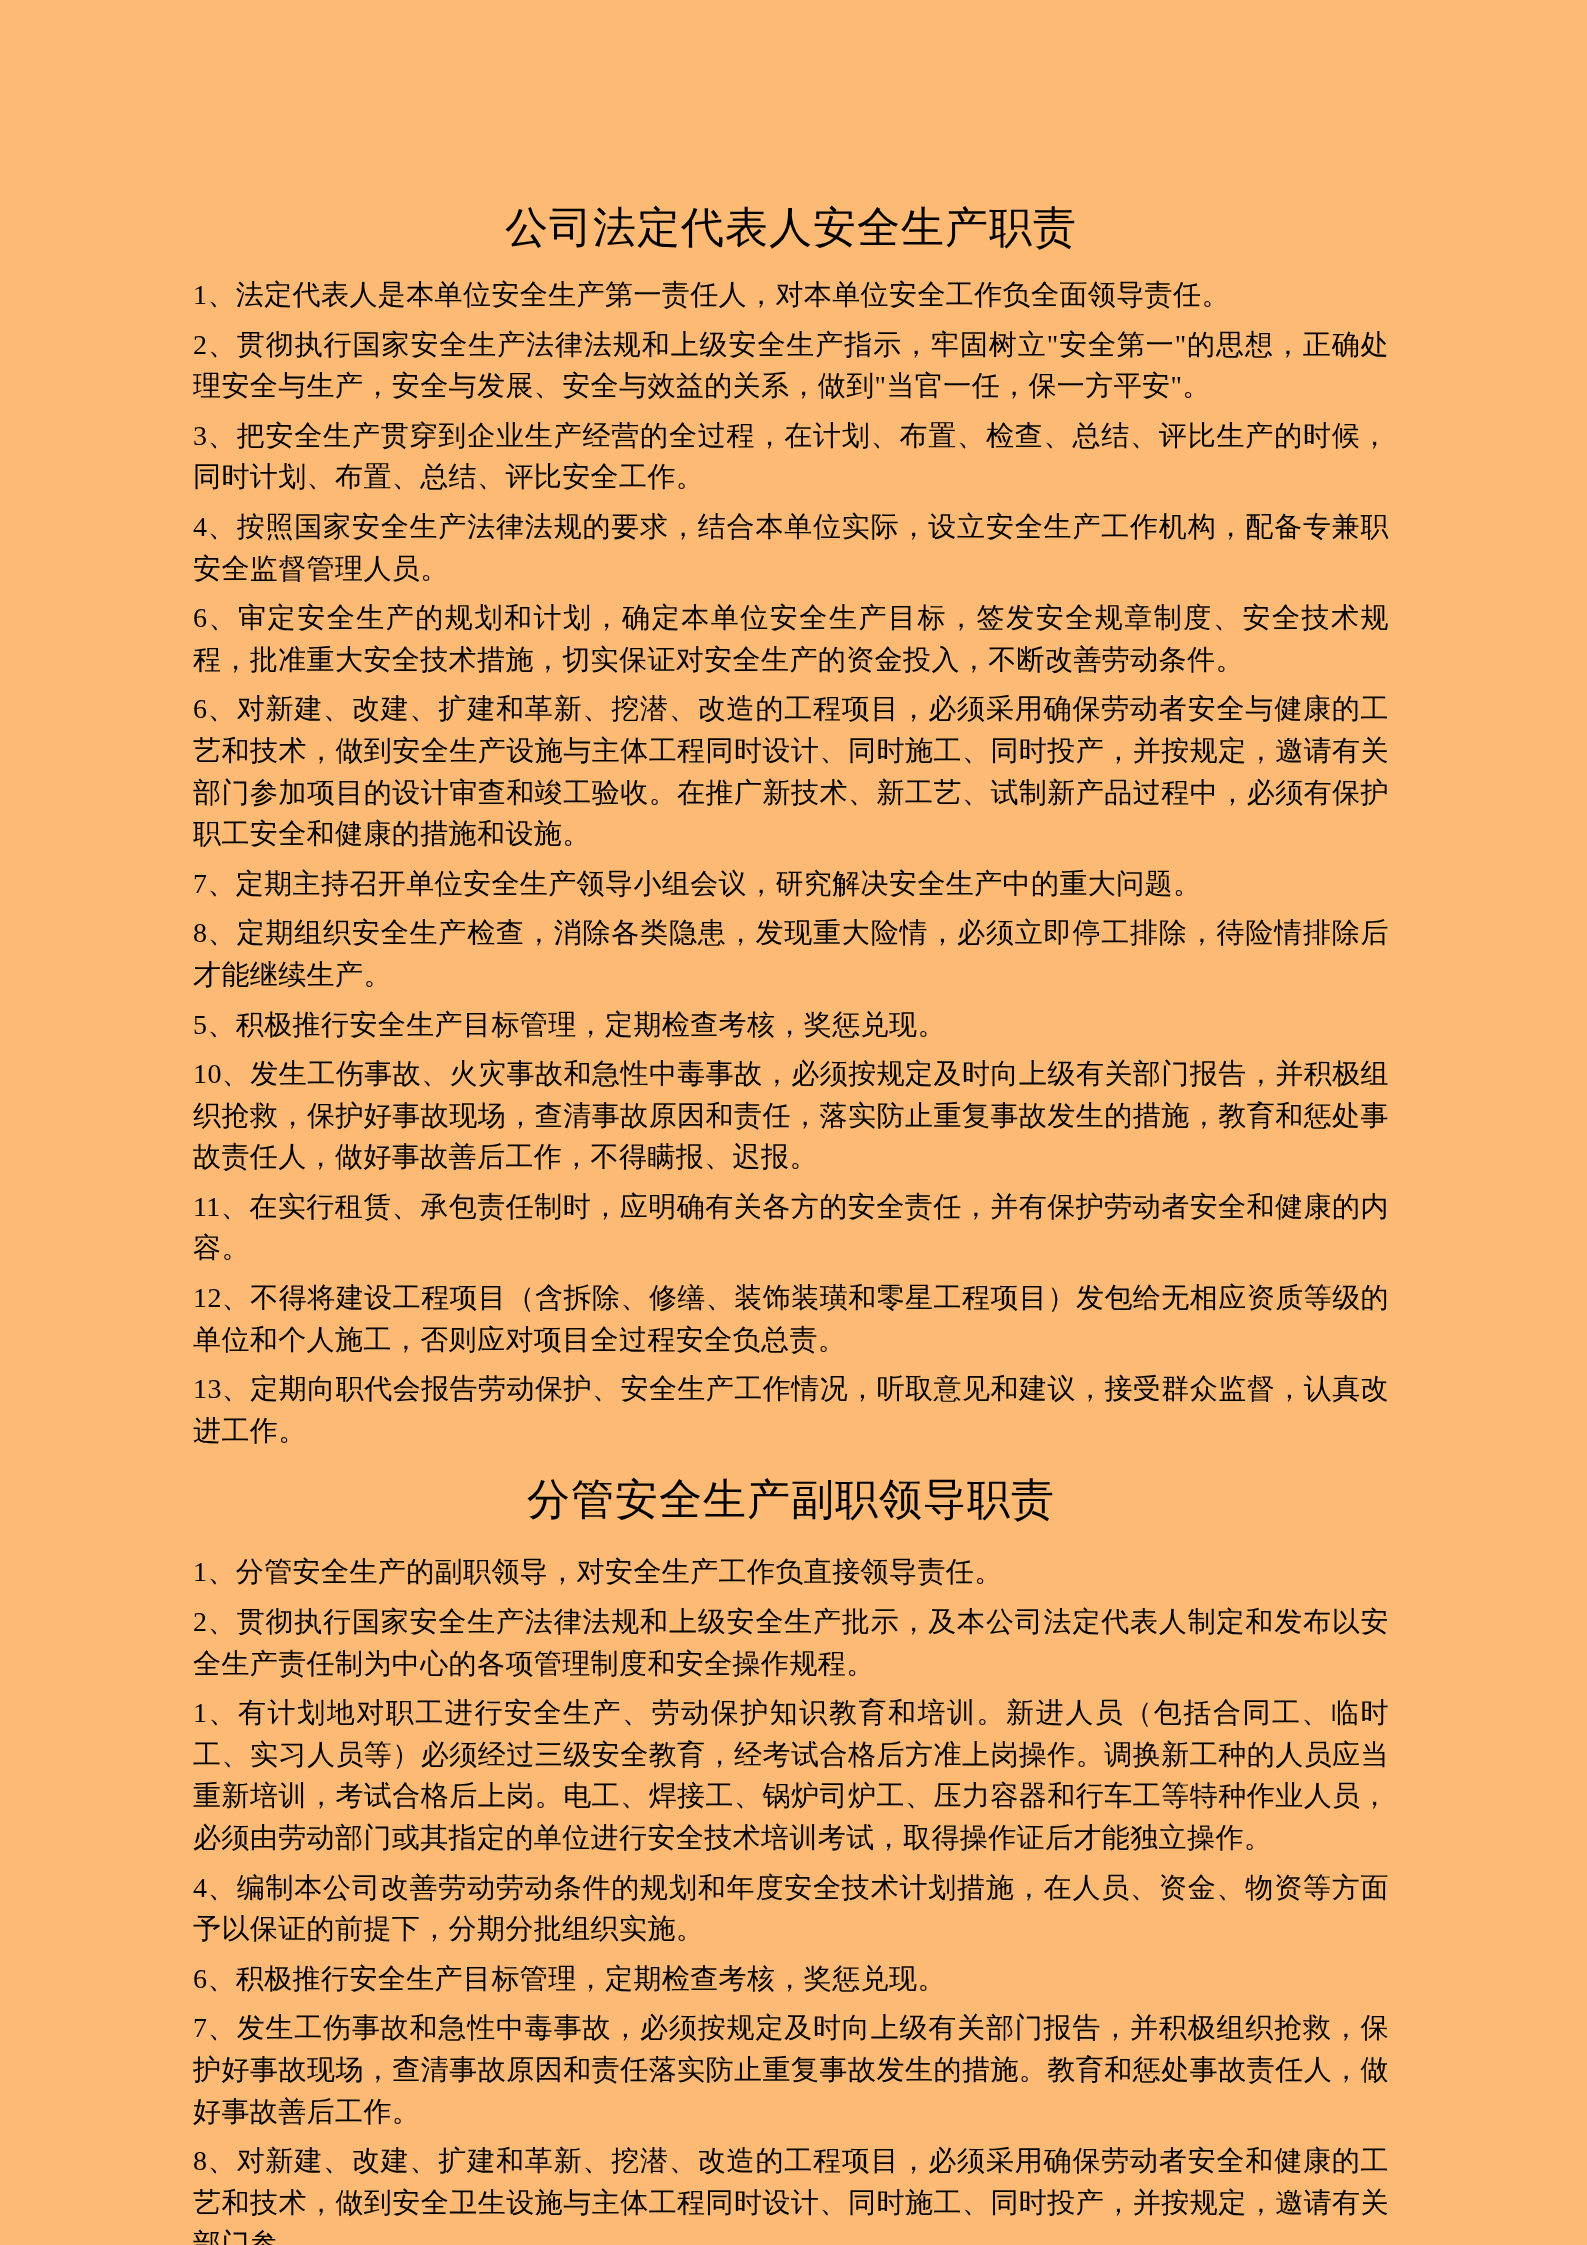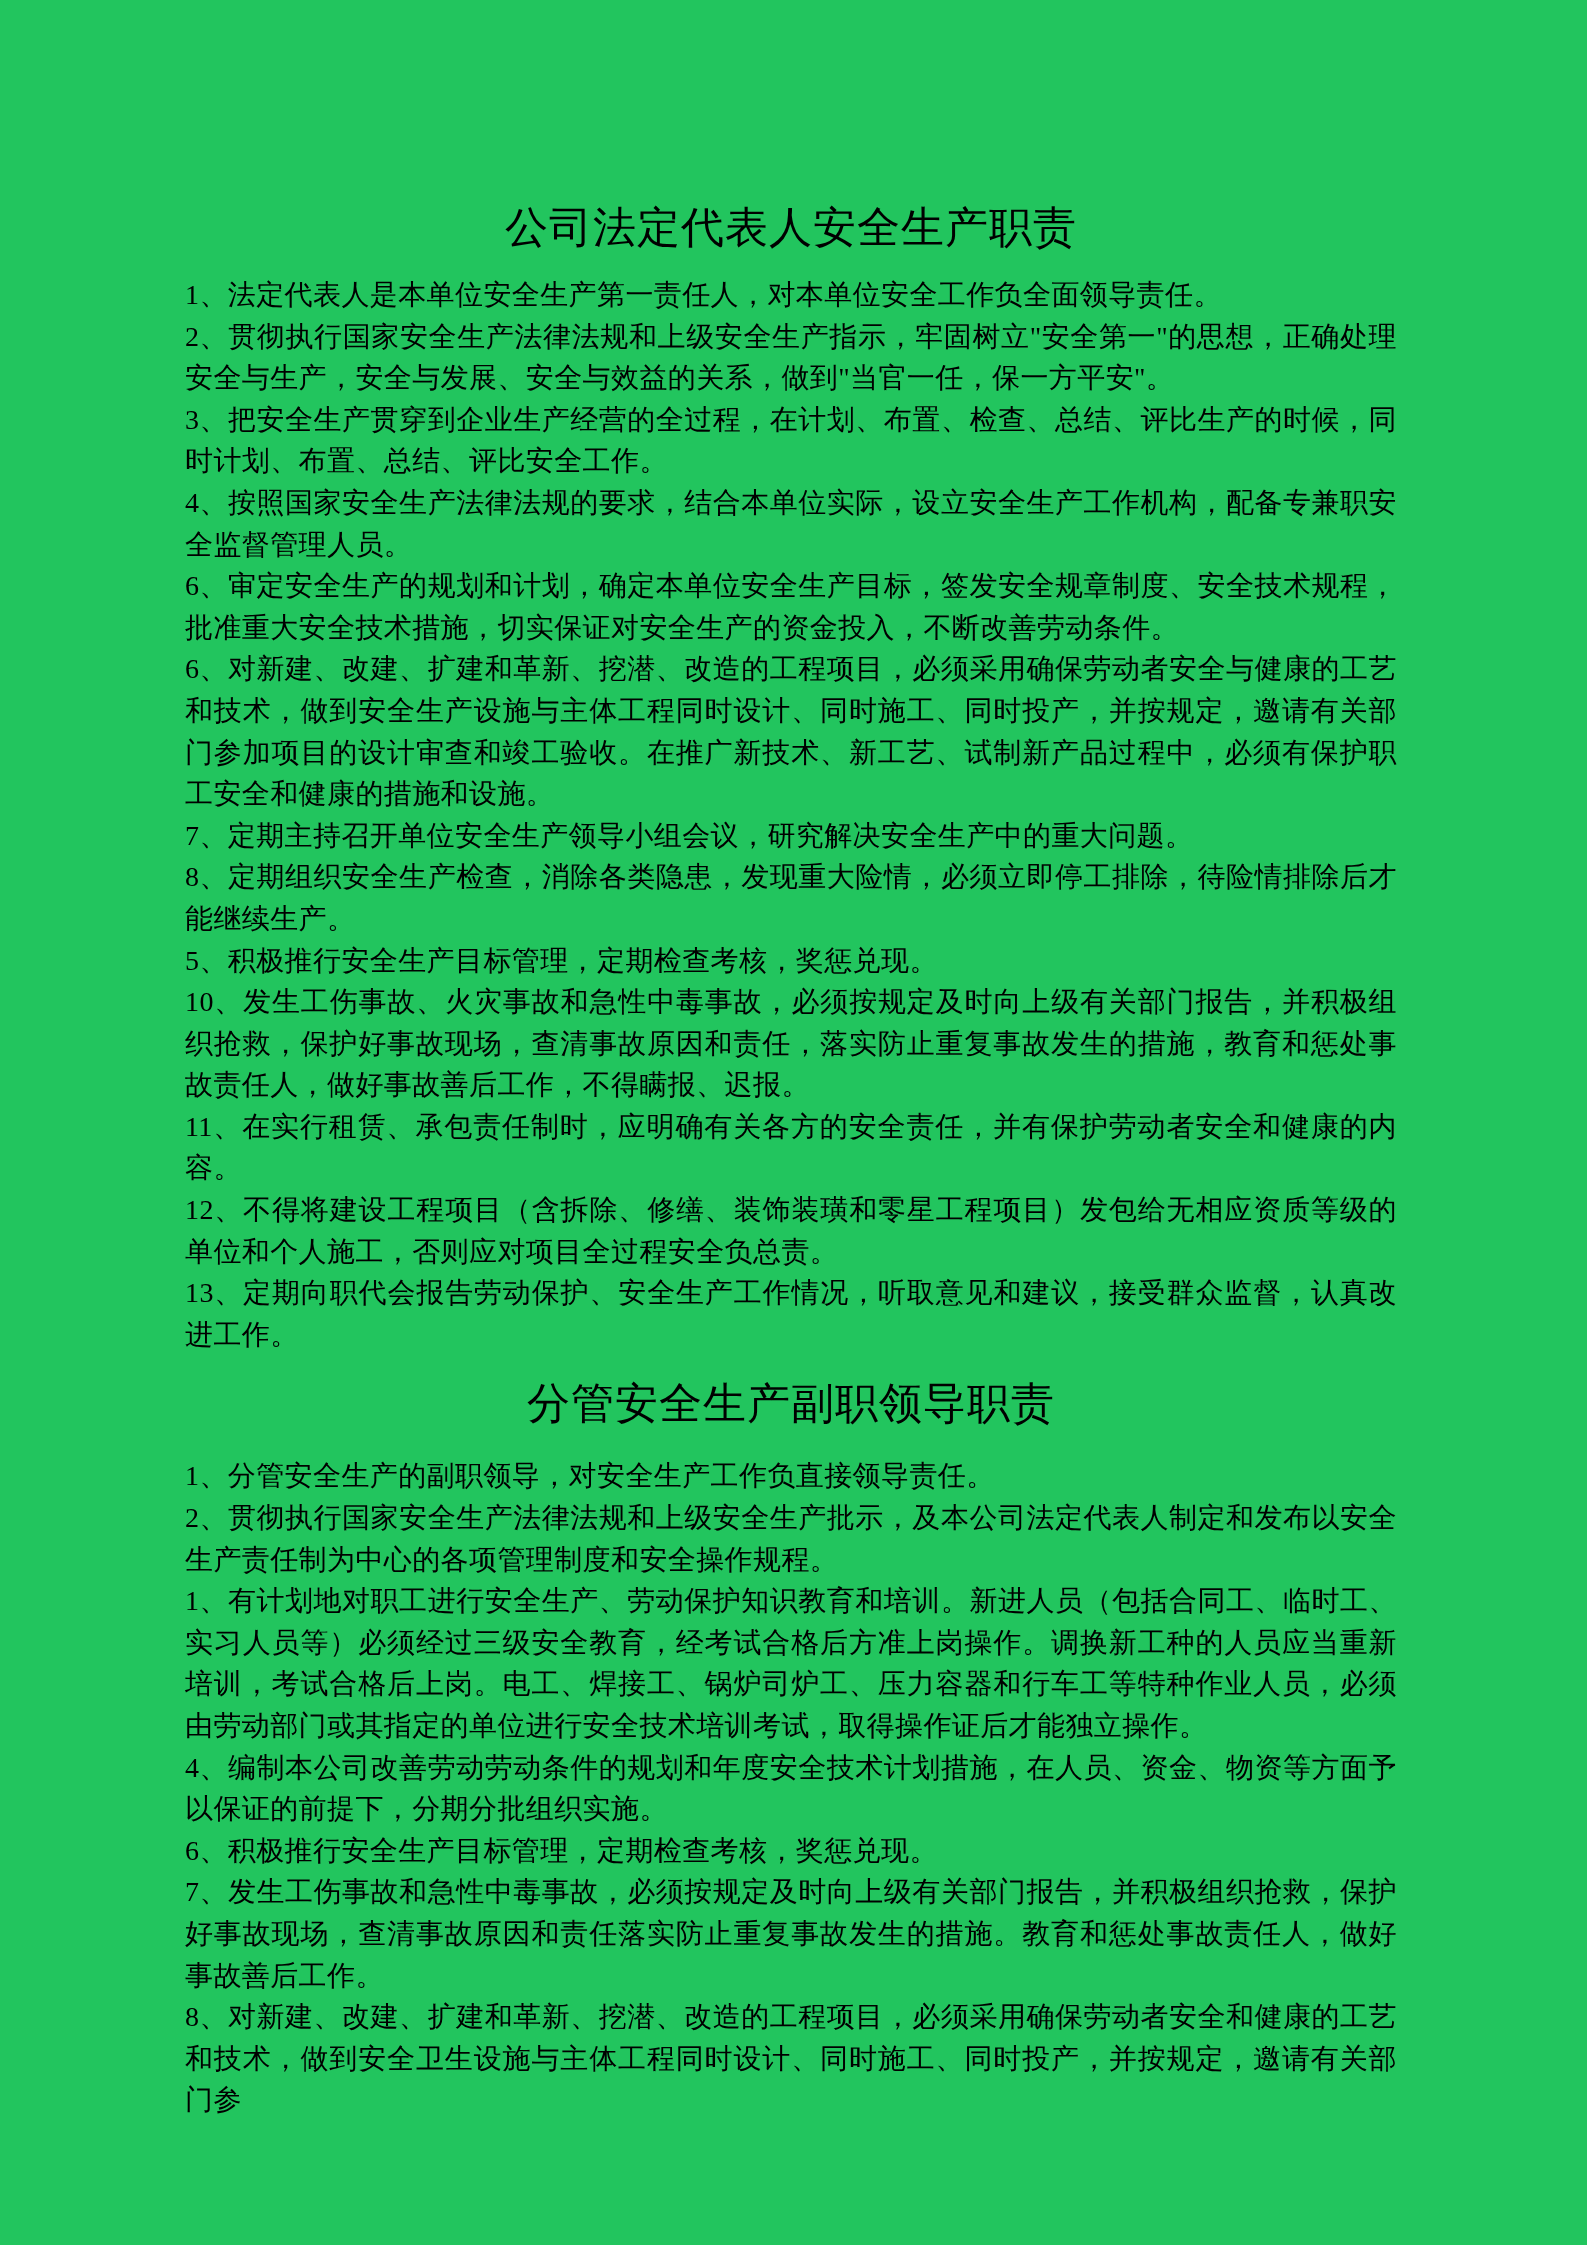--- a/index.html
+++ b/index.html
@@ -5,40 +5,40 @@
   html, body {
     margin: 0;
     padding: 0;
     background: #ffffff;
   }
   .page {
     position: relative;
     width: 1587px;
     height: 2245px;
     margin: 0 auto;
-    background: #22c55e;
+    background: #fdba74;
     box-sizing: border-box;
     padding: 200px 190px 0 185px;
     overflow: hidden;
     font-family: "Liberation Serif", "DejaVu Serif", serif;
     color: #000000;
   }
   .doc-title {
     font-size: 43px;
     font-weight: 400;
     line-height: 56px;
     text-align: center;
     margin: 0 0 18px 0;
     letter-spacing: 1px;
   }
   .doc-title.second {
     margin: 21px 0 23px 0;
   }
   .doc-items p {
-    margin: 0;
+    margin: 8px;
     font-size: 28px;
     line-height: 41.6px;
     text-align: justify;
     text-justify: inter-character;
     word-break: break-all;
     letter-spacing: 0.4px;
   }
 </style>
 </head>
 <body>

